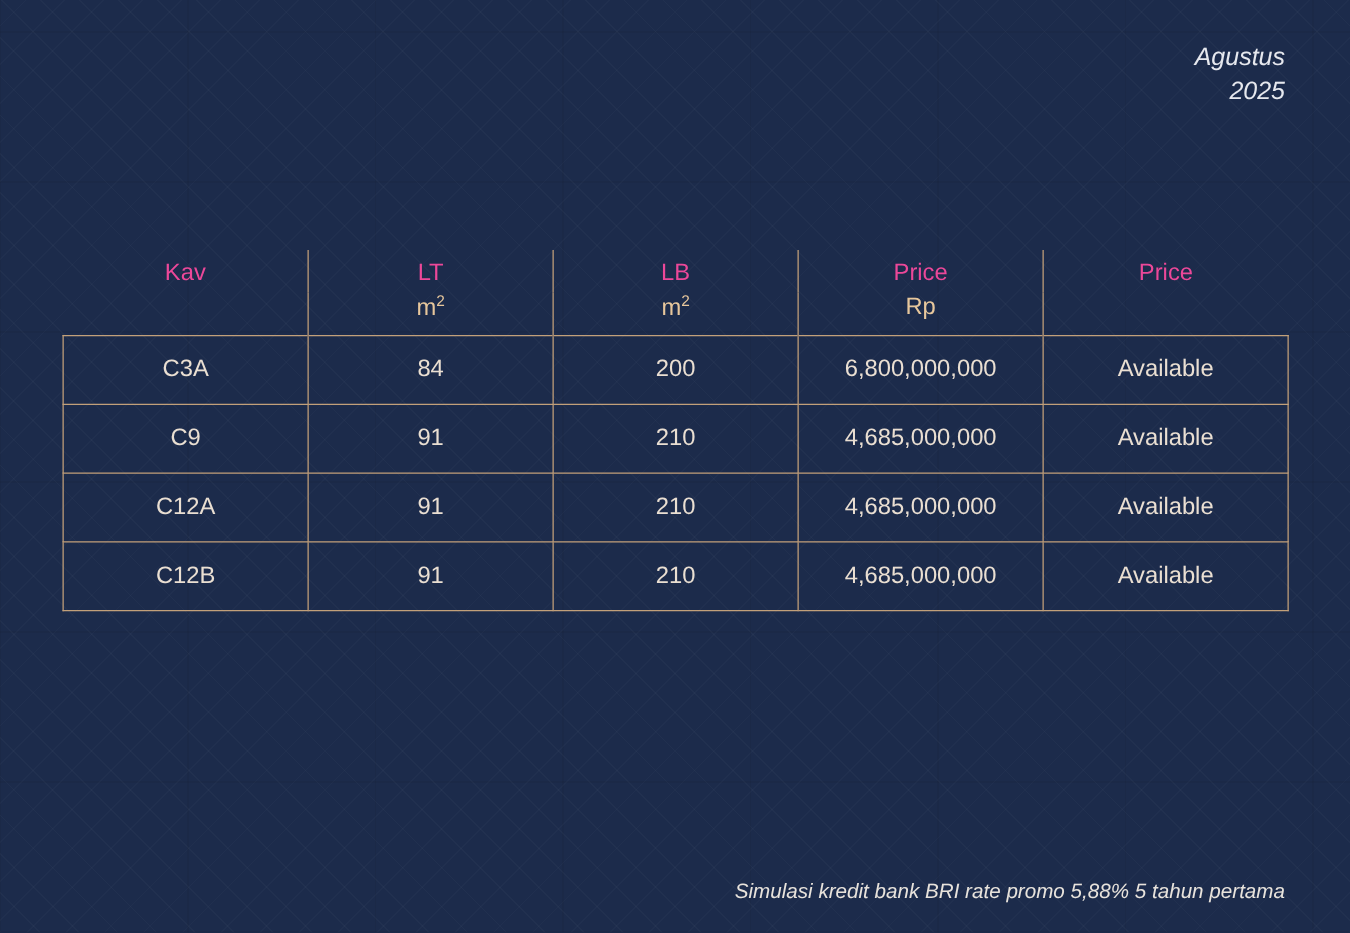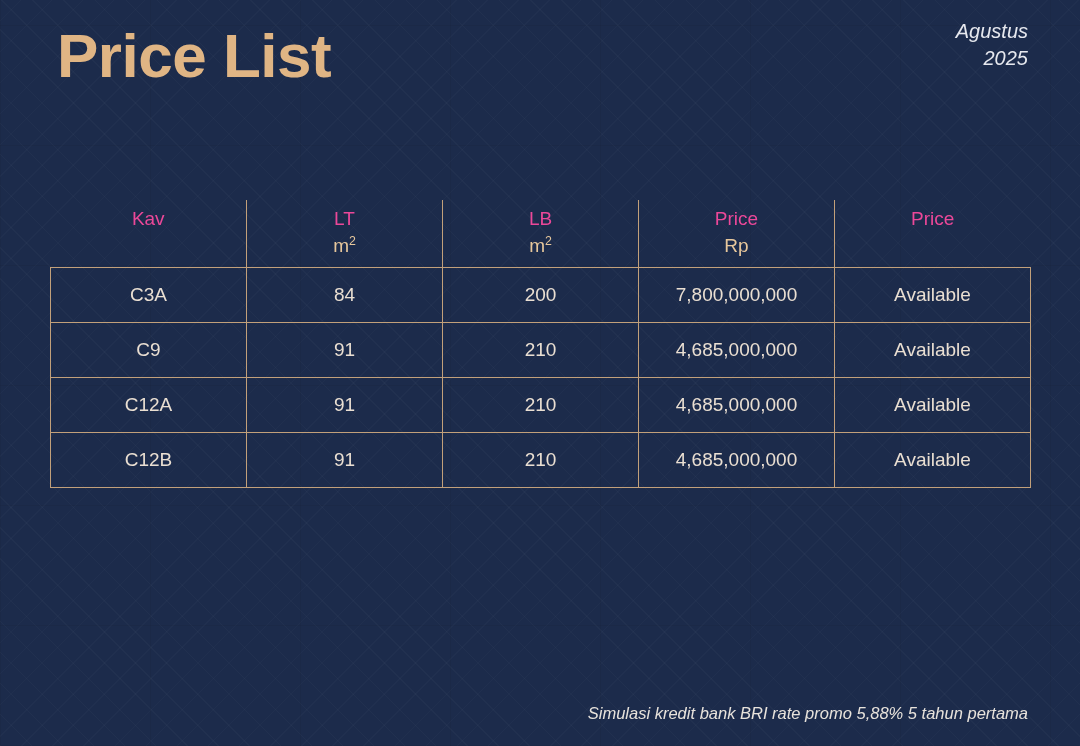--- a/index.html
+++ b/index.html
@@ -37,21 +37,21 @@
     top: 22px;
     font-size: 62px;
     font-weight: bold;
     color: #e0b584;
     letter-spacing: -0.5px;
     line-height: 1.1;
   }
   .date-block {
     position: absolute;
     right: 52px;
-    top: 18px;
+    top: 33px;
     text-align: right;
     color: #e6e8ee;
     font-style: italic;
     font-size: 20px;
     line-height: 1.35;
   }
   .table-wrap {
     position: absolute;
     left: 50px;
     top: 200px;
@@ -107,21 +107,20 @@
     font-style: italic;
     font-size: 16.5px;
   }
 </style>
 </head>
 <body>
 
 <div class="slide">
   <div class="pattern"></div>
 
-  <div class="title">Price List</div>
 
   <div class="date-block">
     <div>Agustus</div>
     <div>2025</div>
   </div>
 
   <div class="table-wrap">
     <table class="pricelist">
       <colgroup>
         <col class="c-kav">
@@ -144,21 +143,21 @@
           <td class="sep">m<sup>2</sup></td>
           <td class="sep">Rp</td>
           <td class="sep"></td>
         </tr>
       </thead>
       <tbody>
         <tr>
           <td>C3A</td>
           <td>84</td>
           <td>200</td>
-          <td>7,800,000,000</td>
+          <td>6,800,000,000</td>
           <td>Available</td>
         </tr>
         <tr>
           <td>C9</td>
           <td>91</td>
           <td>210</td>
           <td>4,685,000,000</td>
           <td>Available</td>
         </tr>
         <tr>

